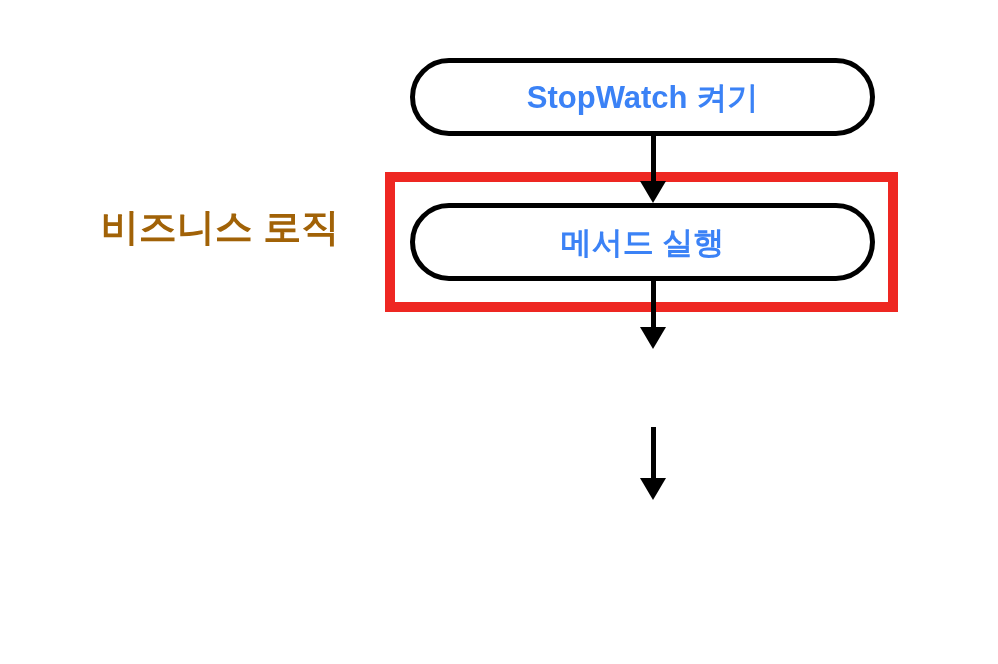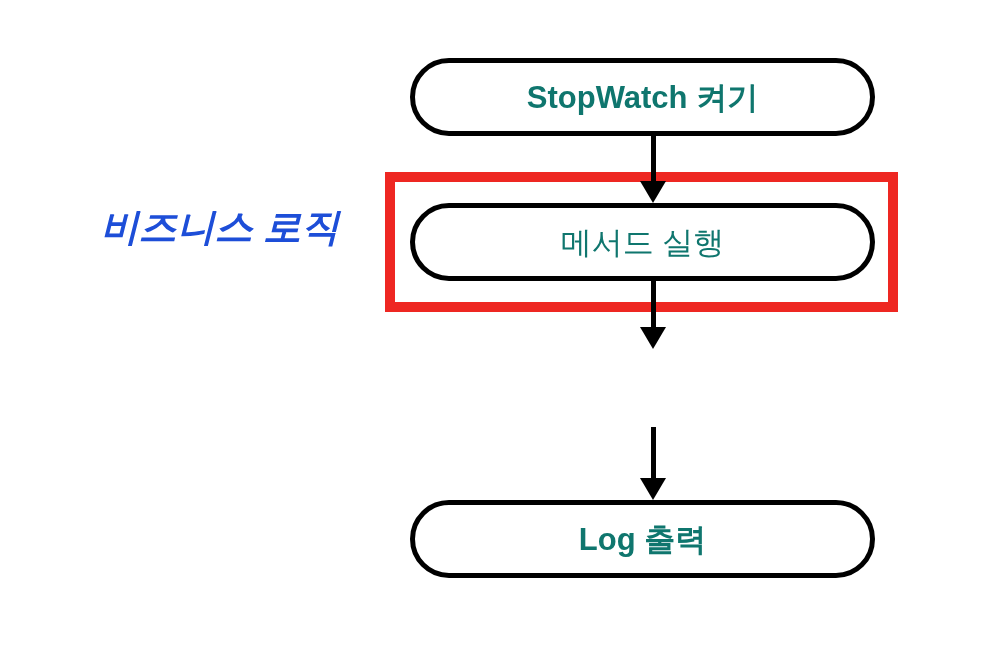--- a/index.html
+++ b/index.html
@@ -35,52 +35,51 @@
 
   
   .side-label {
     position: absolute;
     left: 60px;
     top: 205px;
     width: 320px;
     text-align: center;
     font-size: 38px;
     font-weight: bold;
-    color: #1d4ed8;
+    color: #a16207;
     letter-spacing: 0px;
     line-height: 1.2;
     z-index: 3;
     white-space: nowrap;
-    font-style: italic;
   }
 
   
   .node {
     position: absolute;
     left: 410px;
     width: 465px;
     height: 78px;
     box-sizing: border-box;
     border: 5px solid #000000;
     border-radius: 39px;
     background: #ffffff;
     display: flex;
     align-items: center;
     justify-content: center;
     z-index: 2;
   }
   .node .node-label {
     font-size: 31px;
-    color: #0f766e;
+    color: #3b82f6;
     line-height: 1;
     white-space: nowrap;
     text-align: center;
   }
   .node.bold .node-label { font-weight: bold; }
-  .node.regular .node-label { font-weight: normal; }
+  .node.regular .node-label { font-weight: bold; }
 
   .node-1 { top: 58px; }
   .node-2 { top: 203px; }
   .node-3 { top: 349px; }
   .node-4 { top: 500px; }
 
   
   .connector {
     position: absolute;
     left: 640px;
@@ -143,17 +142,14 @@
     <div class="shaft"></div>
     <div class="head"></div>
   </div>
 
 
   <div class="connector connector-3">
     <div class="shaft"></div>
     <div class="head"></div>
   </div>
 
-  <div class="node node-4 bold">
-    <span class="node-label">Log 출력</span>
-  </div>
 
 </div>
 
 </body></html>

